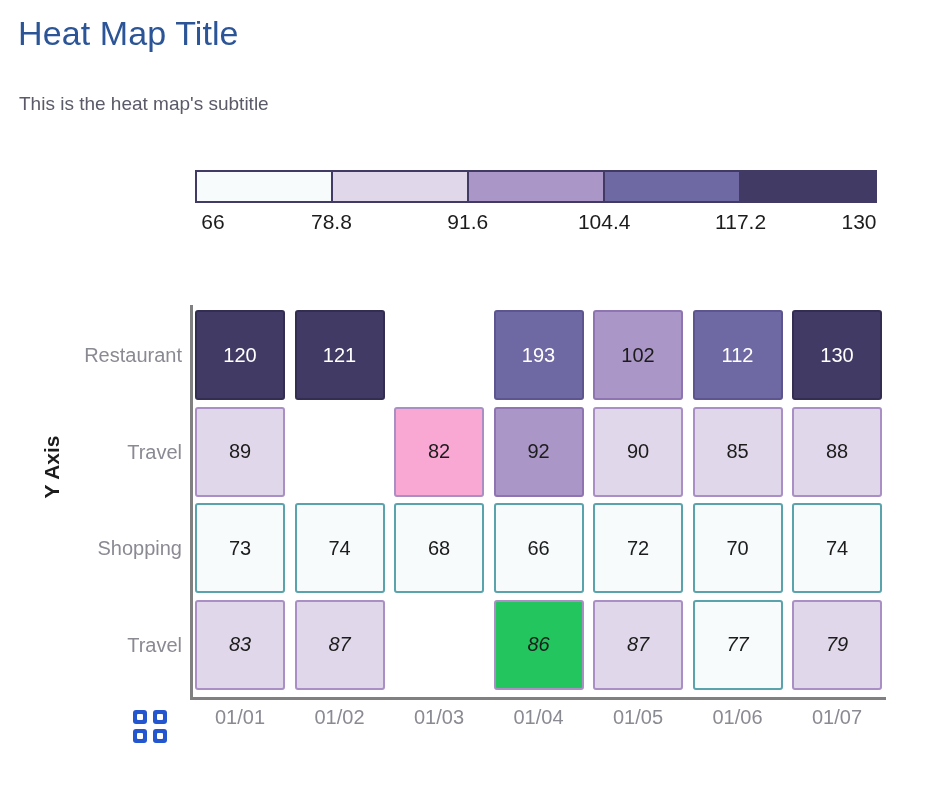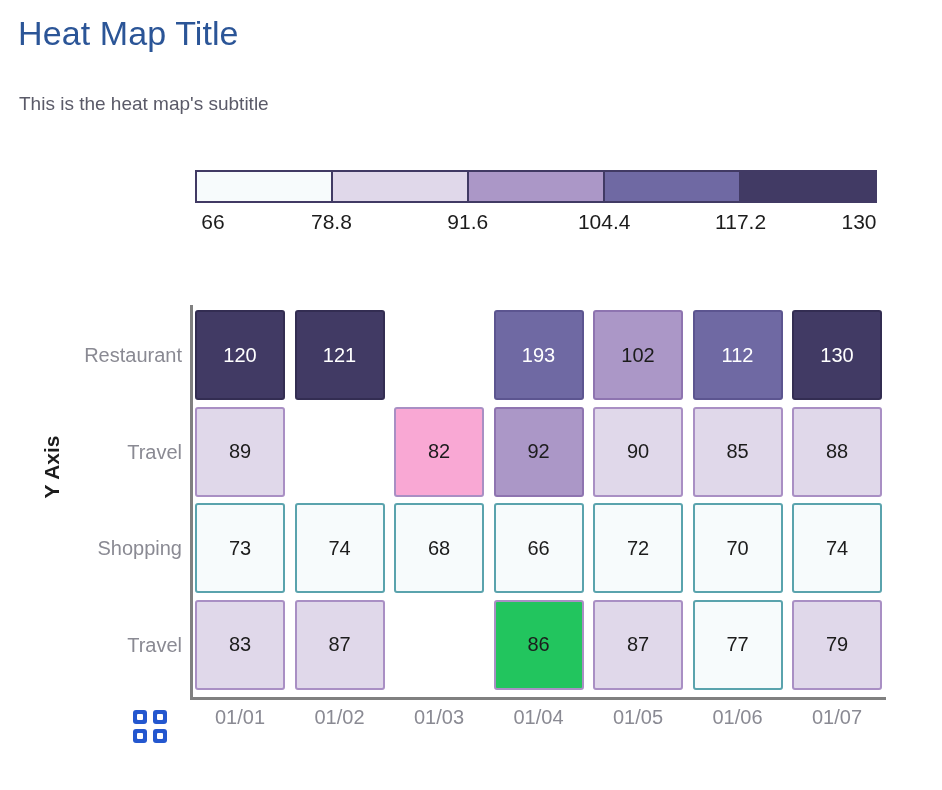--- a/index.html
+++ b/index.html
@@ -260,21 +260,21 @@
       </div>
       <div class="grid-row" style="top: 193px;">
         <div class="cell" style="left: 0px; background: rgb(247, 251, 252); border: 2px solid rgb(90, 163, 173); color: rgb(28, 28, 28);">73</div>
         <div class="cell" style="left: 99.5px; background: rgb(247, 251, 252); border: 2px solid rgb(90, 163, 173); color: rgb(28, 28, 28);">74</div>
         <div class="cell" style="left: 199px; background: rgb(247, 251, 252); border: 2px solid rgb(90, 163, 173); color: rgb(28, 28, 28);">68</div>
         <div class="cell" style="left: 298.5px; background: rgb(247, 251, 252); border: 2px solid rgb(90, 163, 173); color: rgb(28, 28, 28);">66</div>
         <div class="cell" style="left: 398px; background: rgb(247, 251, 252); border: 2px solid rgb(90, 163, 173); color: rgb(28, 28, 28);">72</div>
         <div class="cell" style="left: 497.5px; background: rgb(247, 251, 252); border: 2px solid rgb(90, 163, 173); color: rgb(28, 28, 28);">70</div>
         <div class="cell" style="left: 597px; background: rgb(247, 251, 252); border: 2px solid rgb(90, 163, 173); color: rgb(28, 28, 28);">74</div>
       </div>
-      <div class="grid-row" style="top: 289.5px;">
+      <div class="grid-row" style="top: 289.5px; font-style: italic;">
         <div class="cell" style="left: 0px; background: rgb(224, 216, 234); border: 2px solid rgb(169, 143, 196); color: rgb(28, 28, 28);">83</div>
         <div class="cell" style="left: 99.5px; background: rgb(224, 216, 234); border: 2px solid rgb(169, 143, 196); color: rgb(28, 28, 28);">87</div>
         <div class="cell" style="left: 298.5px; background: #22c55e; border: 2px solid rgb(169, 143, 196); color: rgb(28, 28, 28);">86</div>
         <div class="cell" style="left: 398px; background: rgb(224, 216, 234); border: 2px solid rgb(169, 143, 196); color: rgb(28, 28, 28);">87</div>
         <div class="cell" style="left: 497.5px; background: rgb(247, 251, 252); border: 2px solid rgb(90, 163, 173); color: rgb(28, 28, 28);">77</div>
         <div class="cell" style="left: 597px; background: rgb(224, 216, 234); border: 2px solid rgb(169, 143, 196); color: rgb(28, 28, 28);">79</div>
       </div>
     </div>
   <div id="col-labels">
       <div class="col-label" style="left: -4px;">01/01</div>

